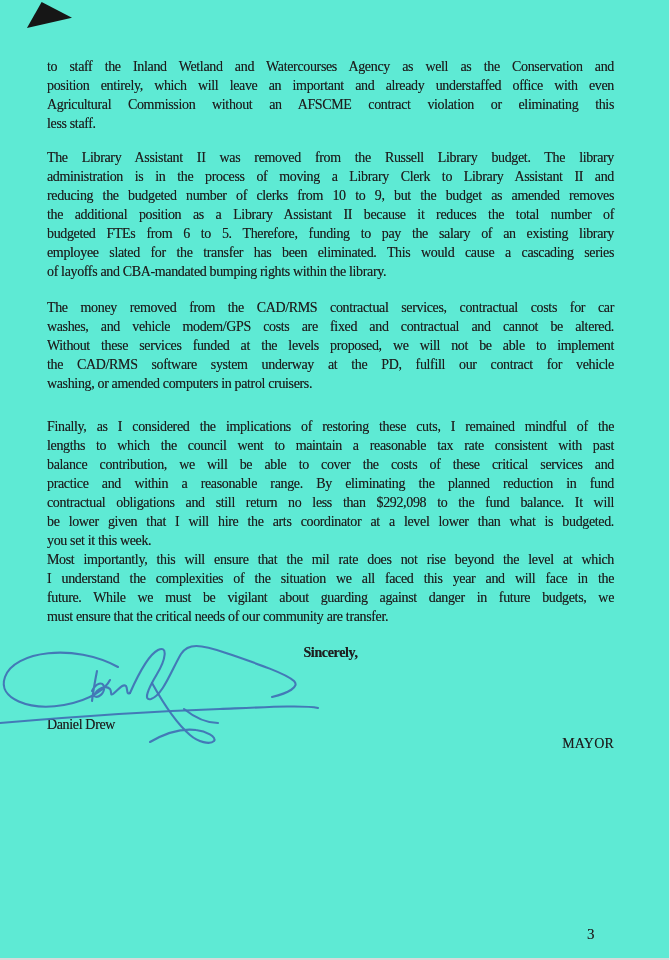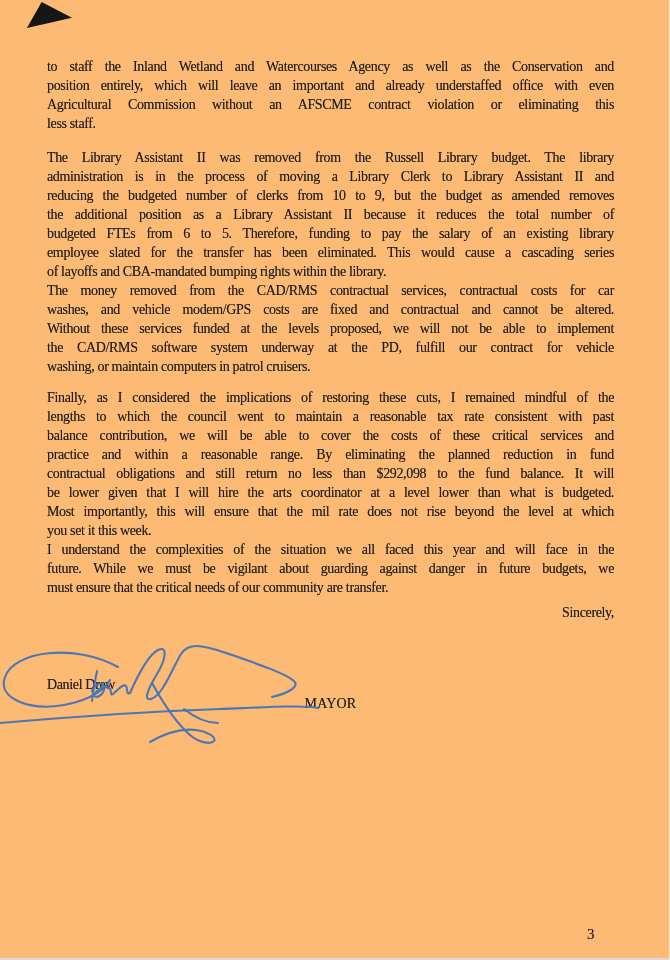--- a/index.html
+++ b/index.html
@@ -5,45 +5,45 @@
   html,body{margin:0;padding:0;}
   body{
     width:670px;height:960px;
     background:#ffffff;
     font-family:"Liberation Serif", serif;
     overflow:hidden;
     position:relative;
   }
   .page{
     position:absolute;inset:0;
-    background:#fdba74;
+    background:#5eead4;
     box-shadow:inset -1px 0 0 #e9e9e9, inset 0 -2px 0 #d9d9d9;
   }
   .corner-artifact{
     position:absolute;left:26px;top:2px;width:46px;height:27px;
     background:#161616;
     clip-path:polygon(2% 96%, 34% 0%, 100% 58%);
   }
   .content{
     position:absolute;left:47px;top:57px;width:567px;
     font-size:14px;line-height:19px;letter-spacing:-0.35px;
     color:#1e1e1e;
     text-shadow:0 0 0.6px rgba(25,25,25,0.55);
   }
   .para{text-align:justify;}
   .p0{margin-bottom:15px}
-  .p1{}
-  .p2{margin-bottom:12px}
+  .p1{margin-bottom:17px}
+  .p2{margin-bottom:24px}
   .p3{}
   .p4{margin-bottom:0}
   .line{text-align:justify;text-align-last:justify;}
   .line.last{text-align-last:left;}
-  .closing{margin-top:6px;text-align:right;}
+  .closing{margin-top:17px;text-align:center;font-weight:bold;}
   .signer-name{margin-top:53px;text-align:left;}
-  .signer-title{text-align:center;letter-spacing:0.2px;}
+  .signer-title{text-align:right;letter-spacing:0.2px;}
   .signature{
     position:absolute;left:0px;top:641px;width:330px;height:112px;
     pointer-events:none;
   }
   .signature path{
     fill:none;stroke:#4173b5;stroke-width:2.1;
     stroke-linecap:round;stroke-linejoin:round;opacity:0.95;
   }
   .page-number{
     position:absolute;left:587px;top:926px;
@@ -73,31 +73,31 @@
           <div class="line">the additional position as a Library Assistant II because it reduces the total number of</div>
           <div class="line">budgeted FTEs from 6 to 5. Therefore, funding to pay the salary of an existing library</div>
           <div class="line">employee slated for the transfer has been eliminated. This would cause a cascading series</div>
           <div class="line last">of layoffs and CBA-mandated bumping rights within the library.</div>
         </div>
         <div class="para p2">
           <div class="line">The money removed from the CAD/RMS contractual services, contractual costs for car</div>
           <div class="line">washes, and vehicle modem/GPS costs are fixed and contractual and cannot be altered.</div>
           <div class="line">Without these services funded at the levels proposed, we will not be able to implement</div>
           <div class="line">the CAD/RMS software system underway at the PD, fulfill our contract for vehicle</div>
-          <div class="line last">washing, or maintain computers in patrol cruisers.</div>
+          <div class="line last">washing, or amended computers in patrol cruisers.</div>
         </div>
         <div class="para p3">
           <div class="line">Finally, as I considered the implications of restoring these cuts, I remained mindful of the</div>
           <div class="line">lengths to which the council went to maintain a reasonable tax rate consistent with past</div>
           <div class="line">balance contribution, we will be able to cover the costs of these critical services and</div>
           <div class="line">practice and within a reasonable range. By eliminating the planned reduction in fund</div>
           <div class="line">contractual obligations and still return no less than $292,098 to the fund balance. It will</div>
           <div class="line">be lower given that I will hire the arts coordinator at a level lower than what is budgeted.</div>
+          <div class="line last">you set it this week.</div>
           <div class="line">Most importantly, this will ensure that the mil rate does not rise beyond the level at which</div>
-          <div class="line last">you set it this week.</div>
         </div>
         <div class="para p4">
           <div class="line">I understand the complexities of the situation we all faced this year and will face in the</div>
           <div class="line">future. While we must be vigilant about guarding against danger in future budgets, we</div>
           <div class="line last">must ensure that the critical needs of our community are transfer.</div>
         </div>
       </div>
 
     <div class="closing">Sincerely,</div>
     <div class="signer-name">Daniel Drew</div>

